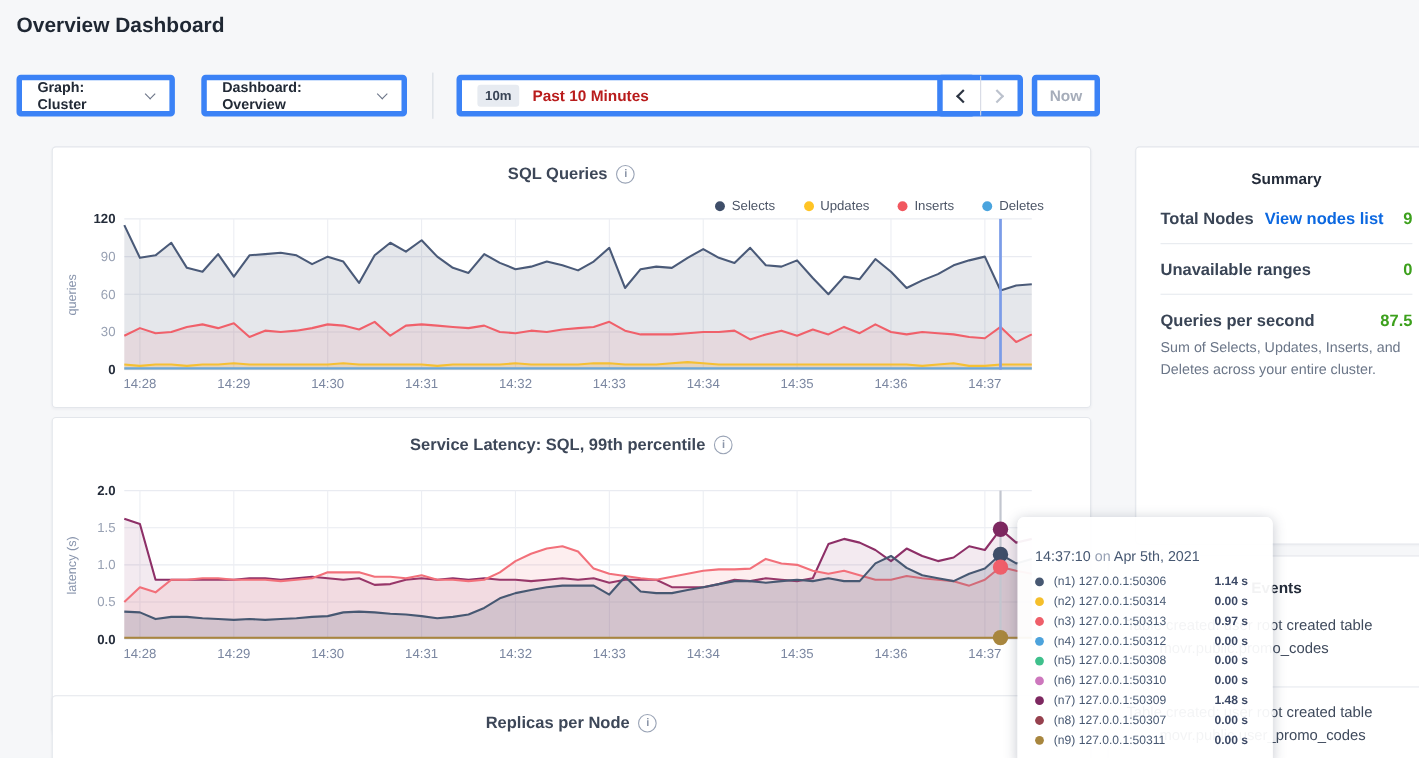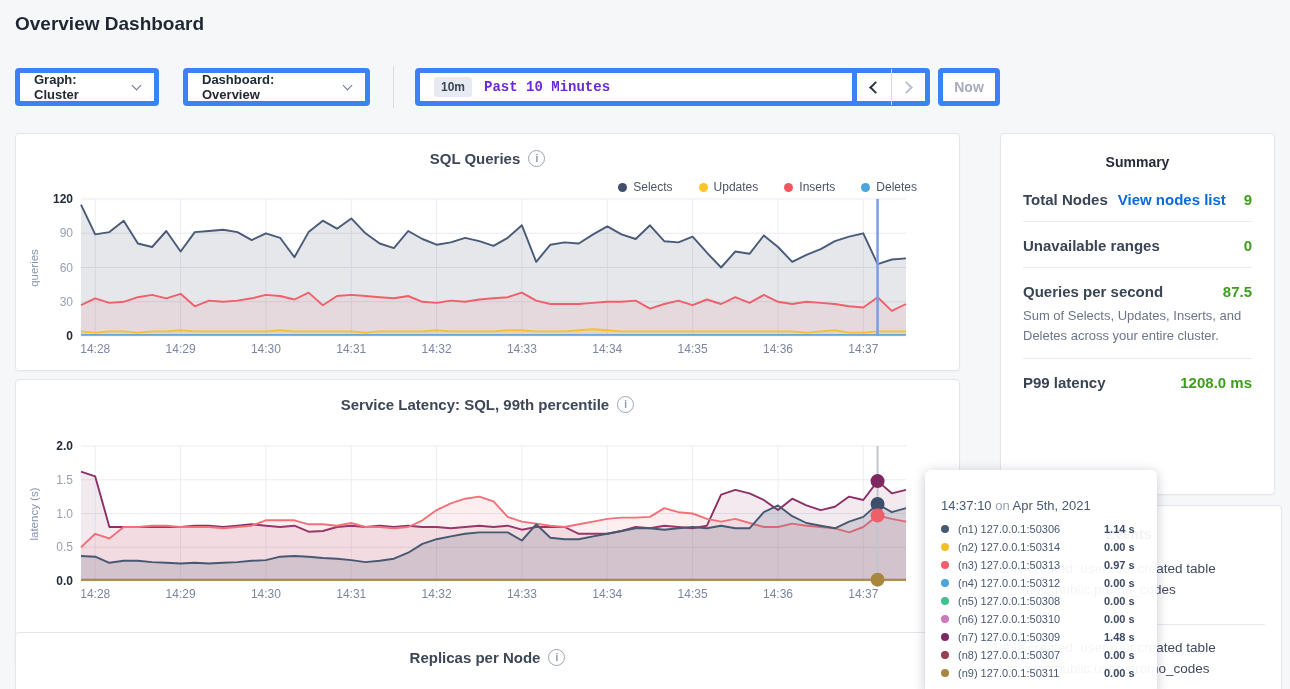--- a/index.html
+++ b/index.html
@@ -11,32 +11,32 @@
 
   
   .ctl { height:38px; background:#fff; border:5px solid #3b82f6; border-radius:4px;
          display:flex; align-items:center; cursor:pointer; }
   .dd { padding:0 14px; font-size:13px; font-weight:700; color:#222a36; gap:10px; }
   .chev { width:7px; height:7px; border-right:1.6px solid #6b7487; border-bottom:1.6px solid #6b7487;
           transform:rotate(45deg); margin-top:-3px; }
   .vdivider { left:393px; top:66px; width:1px; height:42px; background:#d8dce3; }
   .timesel { left:415px; top:68px; width:472px; padding:0 14px; justify-content:flex-start; }
   .badge10m { background:#e7ebf1; border-radius:3px; padding:3px 7px; font-size:12px; font-weight:700; color:#394455; margin-right:12px; }
-  .timelabel { font-size:14px; font-weight:700; color:#6d28d9; flex:1;font-family:Liberation Mono, monospace; }
+  .timelabel { font-size:14px; font-weight:700; color:#b91c1c; flex:1; }
   .arrowgrp { left:852px; top:68px; width:78px; padding:0; }
   .arrowbtn { width:39px; height:36px; display:flex; align-items:center; justify-content:center; }
   .arrowbtn + .arrowbtn { border-left:1px solid #d5d9e4; }
   .arr { width:9px; height:9px; border-right:2.4px solid #2c3442; border-bottom:2.4px solid #2c3442; }
   .arr.prev { transform:rotate(135deg); margin-left:4px; }
   .arr.next { transform:rotate(-45deg); margin-right:4px; border-color:#bcc2cd; }
   .nowbtn { left:938px; top:68px; width:62px; justify-content:center; font-size:14px; font-weight:700; color:#a6adba; }
 
   
   .panel { position:absolute; background:#fff; border:1px solid #e3e6eb; border-radius:4px;
-           box-shadow:0 1px 2px rgba(30,40,60,0.03); }
+           box-shadow:0 1px 2px rgba(30,40,60,0.03);margin-left:32px; }
   .panel-title-row { display:flex; align-items:center; justify-content:center; gap:8px; margin-top:16px; }
   .panel-title { font-size:15px; font-weight:700; color:#3d4758; }
   .info-icon { width:17px; height:17px; border:1.5px solid #9aa4b6; border-radius:50%;
     display:inline-flex; align-items:center; justify-content:center; color:#8b95a8;
     font-size:10px; font-weight:700; cursor:pointer; }
   .info-icon::after { content:"i"; }
 
   .legend { position:absolute; right:42px; top:46px; display:flex; gap:26px; }
   .legend-item { display:flex; align-items:center; gap:6px; font-size:12px; color:#4c5566; }
   .ldot { width:9px; height:9px; border-radius:50%; }
@@ -243,26 +243,20 @@
           <span class="sum-value" style="color:#3ca01c">0</span>
         </div>
       </div>
       <div class="sum-row">
         <div class="sum-head">
           <span class="sum-label">Queries per second</span>
           <span class="sum-value" style="color:#3ca01c">87.5</span>
         </div>
         <div class="sum-desc">Sum of Selects, Updates, Inserts, and Deletes across your entire cluster.</div>
       </div>
-      <div class="sum-row">
-        <div class="sum-head">
-          <span class="sum-label">P99 latency</span>
-          <span class="sum-value" style="color:#3ca01c">1208.0 ms</span>
-        </div>
-      </div>
     </div>
 </div>
 
 <div class="panel" style="left:975px; top:505px; width:307px; height:230px;">
   <div class="sum-title">Events</div>
   <div class="events-body">
       <div class="event-item">
         <div>Table created: user root created table</div>
         <div class="event-detail">movr.public.promo_codes</div>
       </div>

